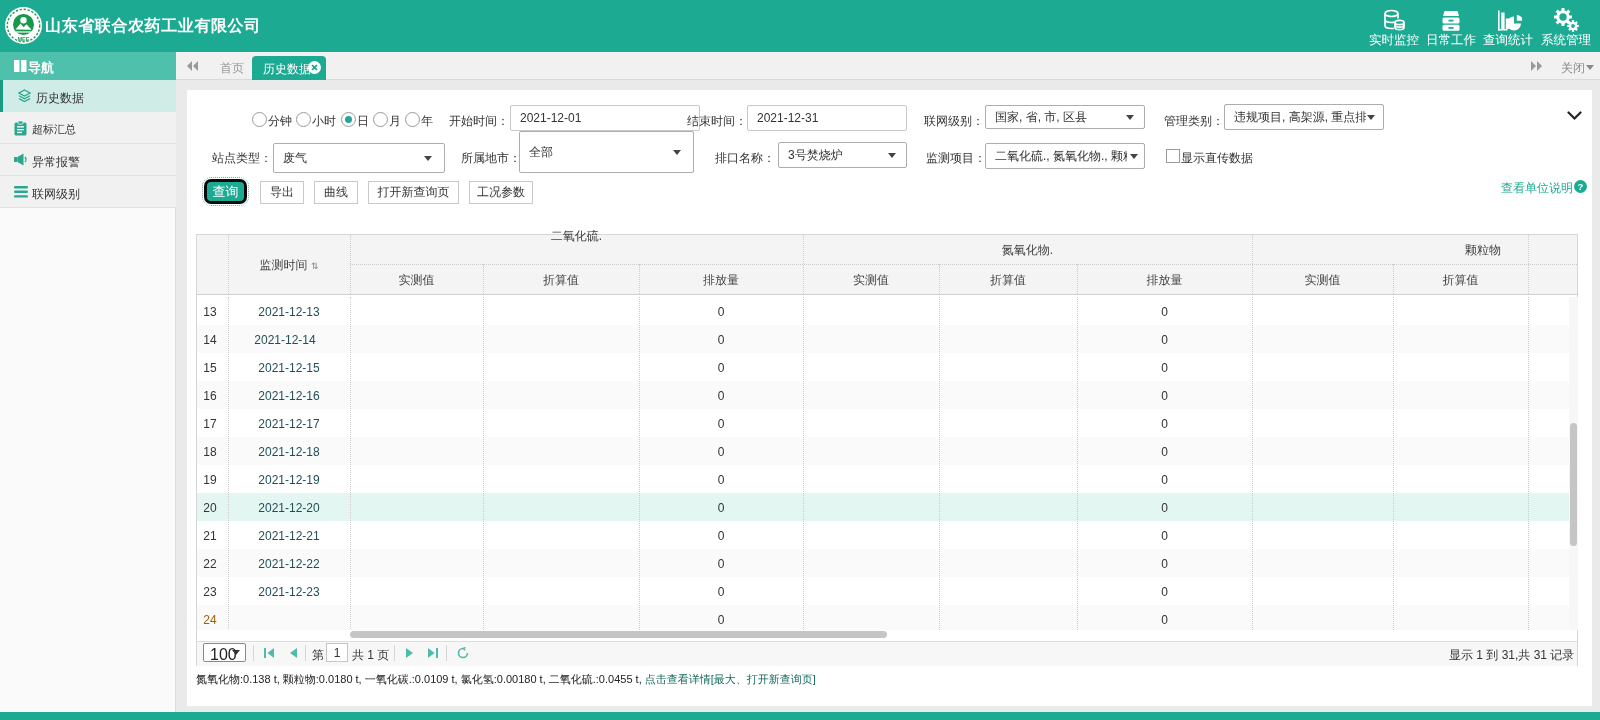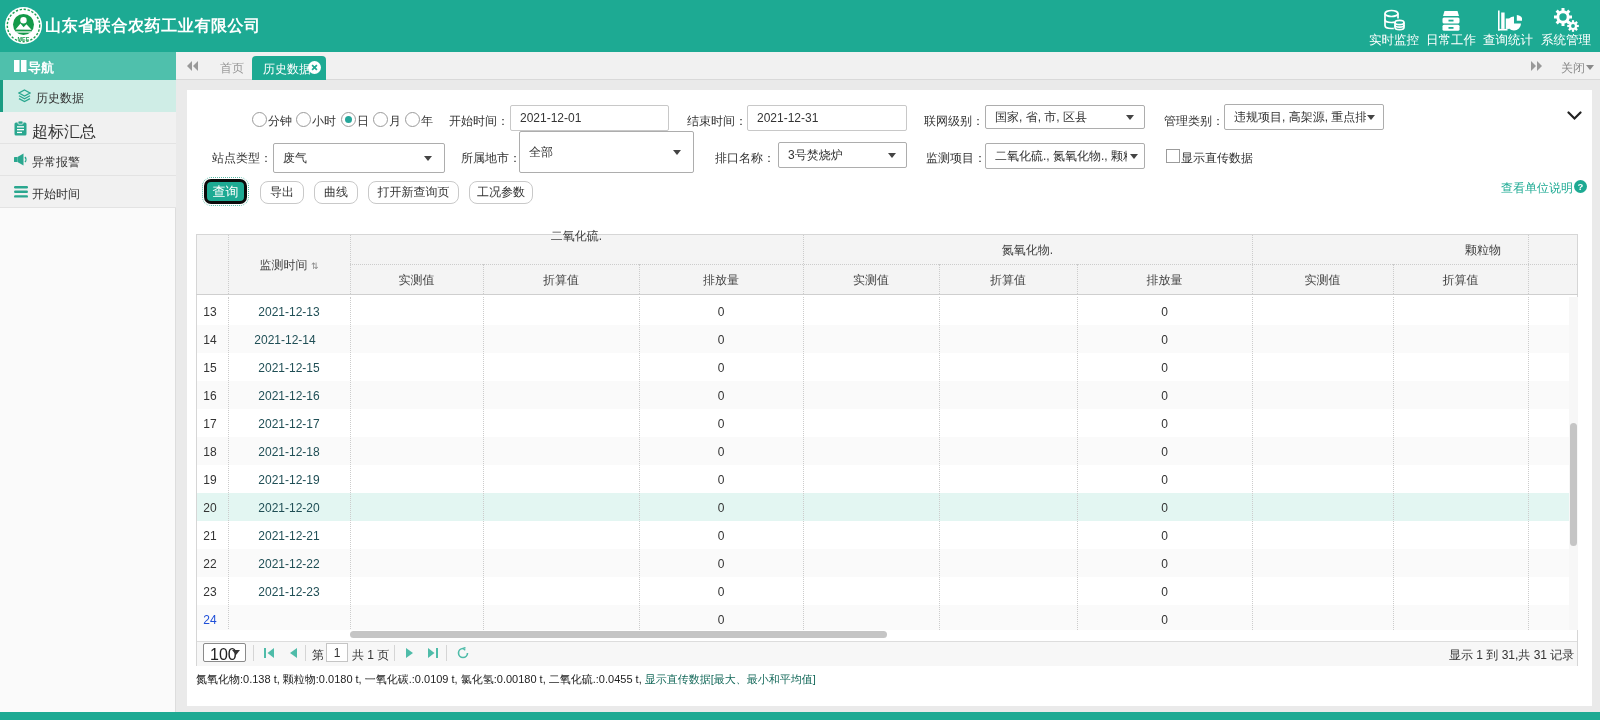--- a/index.html
+++ b/index.html
@@ -6,21 +6,21 @@
 body{font-family:"Liberation Sans",sans-serif;background:#EAEAEA;position:relative;font-size:12px;color:#333;}
 .abs{position:absolute;}
 .vline{position:absolute;width:0;border-left:1px dotted #CCCCCC;}
 .hline{position:absolute;height:0;border-top:1px dotted #CCCCCC;}
 .lbl{position:absolute;color:#333;font-size:12px;white-space:nowrap;}
 .sel{position:absolute;background:#fff;border:1px solid #ADADAD;border-radius:2px;color:#333;font-size:12px;white-space:nowrap;overflow:hidden;}
 .sel .t{position:absolute;left:9px;right:17px;top:50%;transform:translateY(-50%);overflow:hidden;}
 .caret{position:absolute;width:0;height:0;border-left:4px solid transparent;border-right:4px solid transparent;border-top:5px solid #444;top:50%;margin-top:-2px;}
 .inp{position:absolute;background:#fff;border:1px solid #C8C8C8;border-radius:2px;color:#333;font-size:12px;}
 .inp .t{position:absolute;left:9px;top:50%;transform:translateY(-50%);}
-.btn{position:absolute;background:#fff;border:1px solid #C9C9C9;border-radius:8px;color:#333;font-size:12px;text-align:center;}
+.btn{position:absolute;background:#fff;border:1px solid #C9C9C9;border-radius:0;color:#333;font-size:12px;text-align:center;}
 .radio{position:absolute;width:15px;height:15px;border:1px solid #9B9B9B;border-radius:50%;background:#fff;}
 .ct{display:flex;align-items:center;justify-content:center;height:100%;}
 </style></head>
 <body>
 
 <div class="abs" style="left:0;top:0;width:1600px;height:52px;background:#1DAA93;"></div>
 <svg class="abs" style="left:5px;top:7px;" width="37" height="37" viewBox="0 0 37 37">
 <circle cx="18.5" cy="18.5" r="18.5" fill="#fff"></circle>
 <circle cx="18.5" cy="18.5" r="16.2" fill="none" stroke="#1E9E52" stroke-width="1.4" stroke-dasharray="2.3 1.7"></circle>
 <circle cx="18.5" cy="17.5" r="10.5" fill="#159A4A"></circle>
@@ -131,49 +131,49 @@
   </svg>
 <div class="abs" style="left:36px;top:90px;color:#333;font-size:12px;">历史数据</div>
 <div class="abs" style="left:0;top:112px;width:176px;height:32px;background:#F1F1F1;border-bottom:1px solid #E3E3E3;"></div>
 <svg class="abs" style="left:14px;top:121px;" width="13" height="15" viewBox="0 0 13 15" fill="#2AA78F">
 <rect x="0.5" y="1.5" width="12" height="13" rx="1.5"></rect>
 <rect x="4" y="0" width="5" height="3.2" rx="1" fill="#2AA78F" stroke="#F1F1F1" stroke-width="0.8"></rect>
 <rect x="3" y="5.2" width="7" height="1.3" fill="#fff"></rect>
 <rect x="3" y="8" width="7" height="1.3" fill="#fff"></rect>
 <rect x="3" y="10.8" width="5" height="1.3" fill="#fff"></rect>
   </svg>
-<div class="abs" style="left:32px;top:122px;color:#333;font-size:16px;">超标汇总</div>
+<div class="abs" style="left:32px;top:122px;color:#333;font-size:11px;">超标汇总</div>
 <div class="abs" style="left:0;top:144px;width:176px;height:32px;background:#F1F1F1;border-bottom:1px solid #E3E3E3;"></div>
 <svg class="abs" style="left:14px;top:153px;" width="14" height="13" viewBox="0 0 14 13" fill="#2AA78F">
 <rect x="0" y="4" width="3.5" height="5" rx="0.5"></rect>
 <path d="M3.5 4 L9.5 0.5 V12.5 L3.5 9 Z"></path>
 <path d="M11 4 C12.2 5.3 12.2 7.7 11 9" stroke="#2AA78F" stroke-width="1.4" fill="none"></path>
   </svg>
 <div class="abs" style="left:32px;top:154px;color:#333;font-size:12px;">异常报警</div>
 <div class="abs" style="left:0;top:176px;width:176px;height:32px;background:#F1F1F1;border-bottom:1px solid #E3E3E3;"></div>
 <svg class="abs" style="left:14px;top:186px;" width="14" height="12" viewBox="0 0 14 12" fill="#2AA78F">
 <rect x="0" y="0" width="14" height="2.4" rx="1.2"></rect>
 <rect x="0" y="4.6" width="14" height="2.4" rx="1.2"></rect>
 <rect x="0" y="9.2" width="14" height="2.4" rx="1.2"></rect>
   </svg>
-<div class="abs" style="left:32px;top:186px;color:#333;font-size:12px;">开始时间</div>
+<div class="abs" style="left:32px;top:186px;color:#333;font-size:12px;">联网级别</div>
 <div class="abs" style="left:187px;top:90px;width:1405px;height:616px;background:#fff;"></div>
 <div class="radio" style="left:252px;top:112px;"></div>
 <div class="lbl" style="left:268px;top:113px;">分钟</div>
 <div class="radio" style="left:296px;top:112px;"></div>
 <div class="lbl" style="left:312px;top:113px;">小时</div>
 <div class="radio" style="left:341px;top:112px;"></div>
 <div class="abs" style="left:345px;top:116px;width:7px;height:7px;border-radius:50%;background:#26A69A;"></div>
 <div class="lbl" style="left:357px;top:113px;">日</div>
 <div class="radio" style="left:373px;top:112px;"></div>
 <div class="lbl" style="left:389px;top:113px;">月</div>
 <div class="radio" style="left:405px;top:112px;"></div>
 <div class="lbl" style="left:421px;top:113px;">年</div>
 <div class="lbl" style="left:449px;top:113px;">开始时间：</div>
-<div class="inp" style="left:510px;top:105px;width:159px;height:26px;">
+<div class="inp" style="left:510px;top:105px;width:190px;height:26px;">
     <span class="t">2021-12-01</span>
   </div>
 <div class="lbl" style="left:687px;top:113px;">结束时间：</div>
 <div class="inp" style="left:747px;top:105px;width:160px;height:26px;">
     <span class="t">2021-12-31</span>
   </div>
 <div class="lbl" style="left:924px;top:113px;">联网级别：</div>
 <div class="sel" style="left:985px;top:105px;width:160px;height:24px;">
     <span class="t">国家, 省, 市, 区县</span>
     <span class="caret" style="right:10px;"></span>
@@ -314,21 +314,21 @@
 <div class="abs" style="left:639px;top:557px;width:164px;text-align:center;color:#333;">0</div>
 <div class="abs" style="left:1077px;top:557px;width:175px;text-align:center;color:#333;">0</div>
 <div class="hline" style="left:197px;top:577px;width:1380px;"></div>
 <div class="abs" style="left:197px;top:577px;width:1380px;height:28px;background:#fff;"></div>
 <div class="abs" style="left:196px;top:585px;width:28px;text-align:center;color:#333;">23</div>
 <div class="abs" style="left:228px;top:585px;width:122px;text-align:center;color:#1f4e55;">2021-12-23</div>
 <div class="abs" style="left:639px;top:585px;width:164px;text-align:center;color:#333;">0</div>
 <div class="abs" style="left:1077px;top:585px;width:175px;text-align:center;color:#333;">0</div>
 <div class="hline" style="left:197px;top:605px;width:1380px;"></div>
 <div class="abs" style="left:197px;top:605px;width:1380px;height:25px;background:#FAFAFA;"></div>
-<div class="abs" style="left:196px;top:613px;width:28px;text-align:center;color:#1d4ed8;">24</div>
+<div class="abs" style="left:196px;top:613px;width:28px;text-align:center;color:#a16207;">24</div>
 <div class="abs" style="left:228px;top:613px;width:122px;text-align:center;color:#0c4a6e;margin-top:40px;">2021-12-24</div>
 <div class="abs" style="left:639px;top:613px;width:164px;text-align:center;color:#333;">0</div>
 <div class="abs" style="left:1077px;top:613px;width:175px;text-align:center;color:#333;">0</div>
 <div class="vline" style="left:228px;top:297px;height:336px;"></div>
 <div class="vline" style="left:350px;top:297px;height:336px;"></div>
 <div class="vline" style="left:483px;top:297px;height:333px;"></div>
 <div class="vline" style="left:639px;top:297px;height:333px;"></div>
 <div class="vline" style="left:803px;top:297px;height:333px;"></div>
 <div class="vline" style="left:939px;top:297px;height:333px;"></div>
 <div class="vline" style="left:1077px;top:297px;height:333px;"></div>
@@ -364,13 +364,13 @@
   </svg>
 <svg class="abs" style="left:428px;top:648px;" width="10" height="10" viewBox="0 0 10 10" fill="#4FBCA9">
 <path d="M0 0 L6.5 5 L0 10 Z"></path>
     <rect x="8" y="0" width="2" height="10"></rect>
   </svg>
 <svg class="abs" style="left:457px;top:647px;" width="12" height="12" viewBox="0 0 12 12" fill="none" stroke="#4FBCA9" stroke-width="1.6">
 <path d="M10.5 6 A4.5 4.5 0 1 1 6 1.5"></path>
     <path d="M6 1.5 L8.5 0.5 M6 1.5 L8.3 3.3" stroke-width="1.4"></path>
   </svg>
 <div class="abs" style="left:1449px;top:647px;color:#333;">显示 1 到 31,共 31 记录</div>
-<div class="abs" style="left:196px;top:672px;font-size:11px;color:#222;">氮氧化物:0.138 t, 颗粒物:0.0180 t, 一氧化碳.:0.0109 t, 氯化氢:0.00180 t, 二氧化硫.:0.0455 t, <span style="color:#14695A;">显示直传数据[最大、最小和平均值]</span></div>
+<div class="abs" style="left:196px;top:672px;font-size:11px;color:#222;">氮氧化物:0.138 t, 颗粒物:0.0180 t, 一氧化碳.:0.0109 t, 氯化氢:0.00180 t, 二氧化硫.:0.0455 t, <span style="color:#14695A;">点击查看详情[最大、打开新查询页]</span></div>
 <div class="abs" style="left:0;top:712px;width:1600px;height:8px;background:#1DAA93;"></div>
 </body></html>

